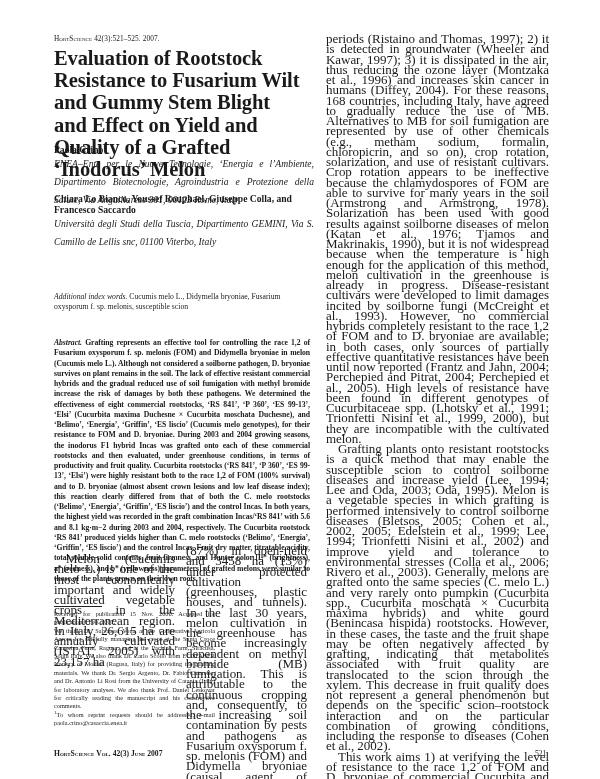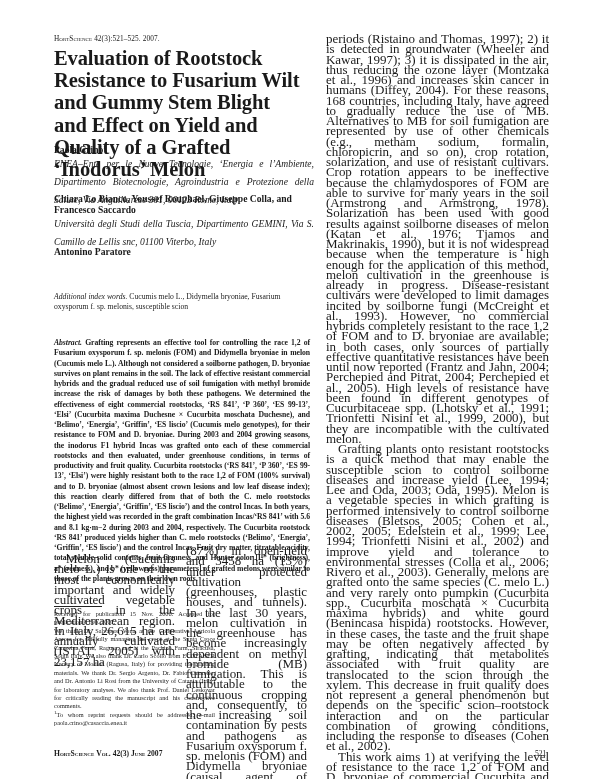--- a/index.html
+++ b/index.html
@@ -45,21 +45,20 @@
     <div class="author"><span>Paola Crinò</span><sup>1</sup></div>
     <div class="inst">ENEA–Ente per le Nuove Tecnologie, ‘Energia e l’Ambiente, Dipartimento Biotecnologie, Agroindustria e Protezione della Salute, Via Anguillarese 301, 00123 Rome, Italy</div>
   </div>
 
   <div class="affil-block" style="top:193px;">
     <div class="author">Chiara Lo Bianco, Youssef Rouphael, Giuseppe Colla, and Francesco Saccardo</div>
     <div class="inst">Università degli Studi della Tuscia, Dipartimento GEMINI, Via S. Camillo de Lellis snc, 01100 Viterbo, Italy</div>
   </div>
 
   <div class="affil-block" style="top:246px;">
-    <div class="author">Antonino Paratore</div>
   </div>
 
   <div class="kw">
     <i>Additional index words.</i>
     <span>Cucumis melo L., Didymella bryoniae, Fusarium oxysporum f. sp. melonis, susceptible scion</span>
   </div>
 
   <div class="abstract">
     <i>Abstract.</i>
     <span>Grafting represents an effective tool for controlling the race 1,2 of Fusarium oxysporum f. sp. melonis (FOM) and Didymella bryoniae in melon (Cucumis melo L.). Although not considered a soilborne pathogen, D. bryoniae survives on plant remains in the soil. The lack of effective resistant commercial hybrids and the gradual reduced use of soil fumigation with methyl bromide increase the risk of damages by both these pathogens. We determined the effectiveness of eight commercial rootstocks, ‘RS 841’, ‘P 360’, ‘ES 99-13’, ‘Elsi’ (Cucurbita maxima Duchesne × Cucurbita moschata Duchesne), and ‘Belimo’, ‘Energia’, ‘Griffin’, ‘ES liscio’ (Cucumis melo genotypes), for their resistance to FOM and D. bryoniae. During 2003 and 2004 growing seasons, the inodorus F1 hybrid Incas was grafted onto each of these commercial rootstocks and then evaluated, under greenhouse conditions, in terms of productivity and fruit quality. Cucurbita rootstocks (‘RS 841’, ‘P 360’, ‘ES 99-13’, ‘Elsi’) were highly resistant both to the race 1,2 of FOM (100% survival) and to D. bryoniae (almost absent crown lesions and low leaf disease index); this reaction clearly differed from that of both the C. melo rootstocks (‘Belimo’, ‘Energia’, ‘Griffin’, ‘ES liscio’) and the control Incas. In both years, the highest yield was recorded in the graft combination Incas/‘RS 841’ with 5.6 and 8.1 kg·m−2 during 2003 and 2004, respectively. The Cucurbita rootstock ‘RS 841’ produced yields higher than C. melo rootstocks (‘Belimo’, ‘Energia’, ‘Griffin’, ‘ES liscio’) and the control Incas. Fruit dry matter, titratable acidity, total soluble solid contents, fruit firmness, and Hunter color [L* (brightness), a* (redness), and b* (yellowness) parameters] of grafted melons were similar to those of the plants grown on their own roots.</span>

